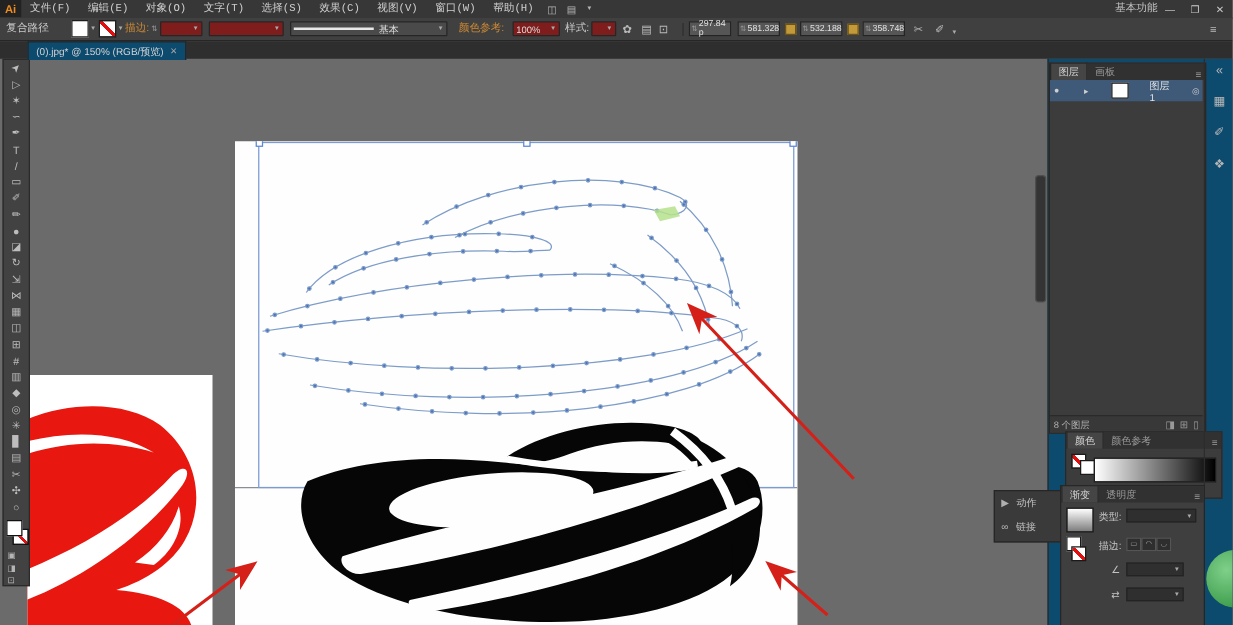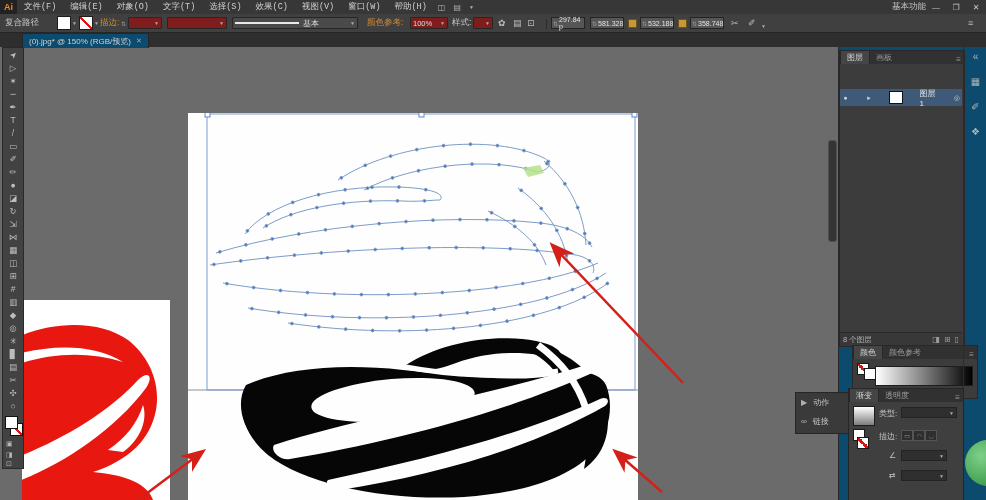--- a/index.html
+++ b/index.html
@@ -50,21 +50,21 @@
                border:1px solid #4e4e4e;border-radius:3px;}
   #arrows{position:absolute;left:0;top:0;width:816px;height:453px;pointer-events:none;z-index:9;}
   
   #dock{left:838px;top:47px;width:148px;height:453px;background:#0c4a6e;border-left:1px solid #282828;z-index:20;}
   .panel{position:absolute;background:#3c3c3c;border:1px solid #282828;}
   .ptabs{height:13px;background:#313131;display:flex;align-items:flex-end;font-size:8px;color:#9a9a9a;}
   .ptab{padding:1px 6px;height:11px;}
   .ptab.active{background:#454545;color:#d6d6d6;border:1px solid #282828;border-bottom:none;}
   .pmenu{margin-left:auto;color:#9a9a9a;font-size:8px;padding-right:3px;}
   #layer-row{position:absolute;left:0;top:13px;width:122px;height:17px;background:#3e5a78;
-             display:flex;align-items:center;gap:17px;font-size:8px;color:#e3e3e3;padding:0 2px;box-sizing:border-box;margin-top:25px;}
+             display:flex;align-items:center;gap:17px;font-size:8px;color:#e3e3e3;padding:0 2px;box-sizing:border-box;}
   .lr-cell{width:9px;text-align:center;color:#cfcfcf;font-size:7px;}
   #layer-thumb{width:15px;height:11px;background:#fff;border:1px solid #111;}
   #layers-status{position:absolute;left:0;bottom:0;width:122px;height:14px;background:#383838;border-top:1px solid #2a2a2a;
                  display:flex;align-items:center;font-size:7.5px;color:#b5b5b5;padding:0 3px;box-sizing:border-box;}
   .ls-icons{margin-left:auto;display:flex;gap:4px;font-size:8px;color:#9a9a9a;}
   #color-ramp{position:absolute;left:22px;top:20px;width:96px;height:18px;border:1px solid #1d1d1d;
               background:linear-gradient(to right,#ffffff,#000000);}
   .mini-sw{width:10px;height:10px;border:1px solid #1a1a1a;background:#fff;}
   .mini-none{background:linear-gradient(45deg,#fff 40%,#d11 40%,#d11 60%,#fff 60%);}
   #iconstrip{position:absolute;left:124px;top:0;width:24px;height:453px;border-left:1px solid #2c2c2c;

